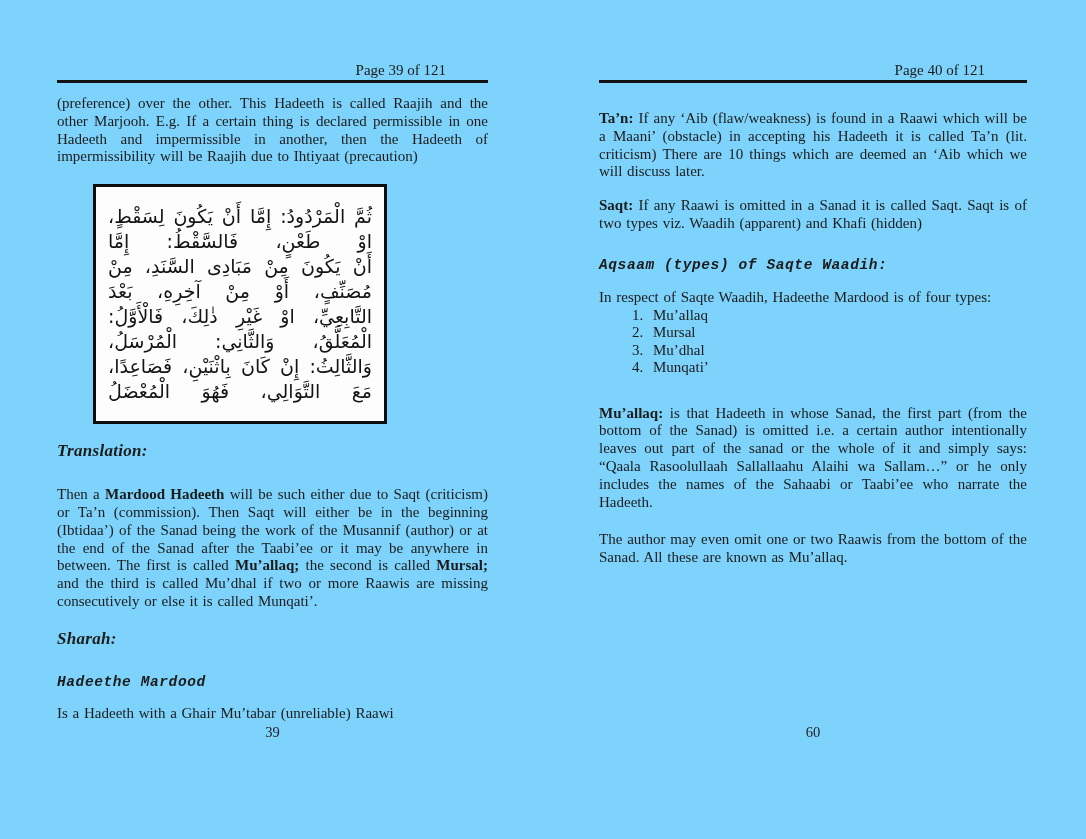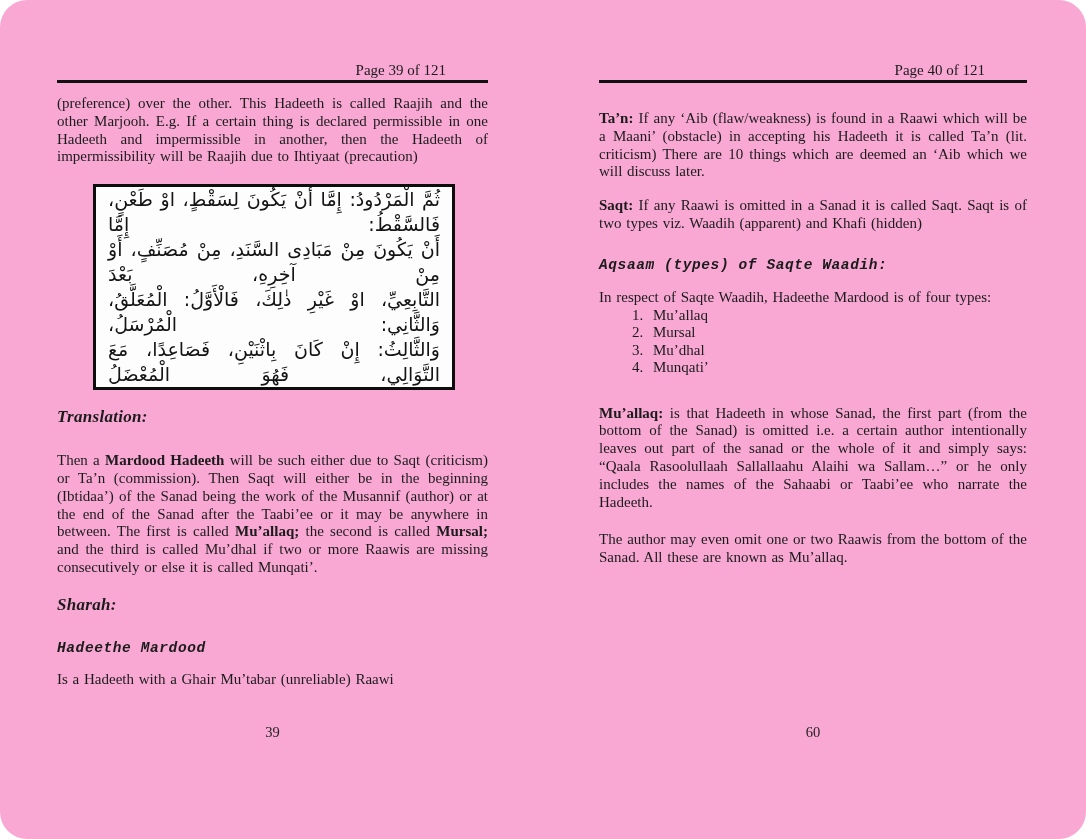--- a/index.html
+++ b/index.html
@@ -1,19 +1,19 @@
 <!DOCTYPE html>
 <html><head>
 <meta charset="utf-8">
 <style>
   * { margin: 0; padding: 0; box-sizing: border-box; }
   html, body { width: 1086px; height: 839px; background: #ffffff; overflow: hidden; }
   .spread {
-    position: relative; width: 1086px; height: 839px; background: #f9a8d4;
-    color: #1b1b1b; font-family: "Liberation Serif", "DejaVu Serif", serif; border-radius: 27px;
+    position: relative; width: 1086px; height: 839px; background: #7dd3fc;
+    color: #1b1b1b; font-family: "Liberation Serif", "DejaVu Serif", serif;
   }
   .page { position: absolute; top: 0; height: 839px; }
   .page-left  { left: 57px;  width: 431px; }
   .page-right { left: 570px; width: 428px; margin-left: 29px; }
 
   .pg-header {
     margin-top: 61px; text-align: right; padding-right: 42px; padding-bottom: 1px;
     font-size: 15px; line-height: 18px; border-bottom: 3px solid #111;
   }
 
@@ -26,22 +26,22 @@
   .mt12 { margin-top: 12px; }  .mt30 { margin-top: 30px; }
   .mt18 { margin-top: 18px; }  .mt17 { margin-top: 17px; }
   .mt25 { margin-top: 25px; }  .mt24 { margin-top: 24px; }
   .mt14 { margin-top: 14px; }  .mt40 { margin-top: 40px; }
   .mt19 { margin-top: 19px; }  .mt27 { margin-top: 27px; }
   .mt16 { margin-top: 16px; }  .mt23 { margin-top: 23px; }
   .mt15 { margin-top: 15px; }  .mt28 { margin-top: 28px; }
   .mt20 { margin-top: 20px; }
 
   .arabic-box {
-    margin-left: 36px; width: 362px; border: 3px solid #0d0d0d;
-    padding: 0 12px; background: #fdfdfd;
+    margin-left: 36px; width: 294px; border: 3px solid #0d0d0d;
+    padding: 17px 12px; background: #fdfdfd;
   }
   .arabic-box .line {
     direction: rtl; font-family: "DejaVu Sans", sans-serif;
     font-size: 19px; line-height: 25px; color: #141414;
     text-align: justify; text-align-last: justify;
   }
 
   h3.italic-heading {
     font-size: 17px; line-height: 20px; font-weight: bold; font-style: italic;
     letter-spacing: 0.3px;

